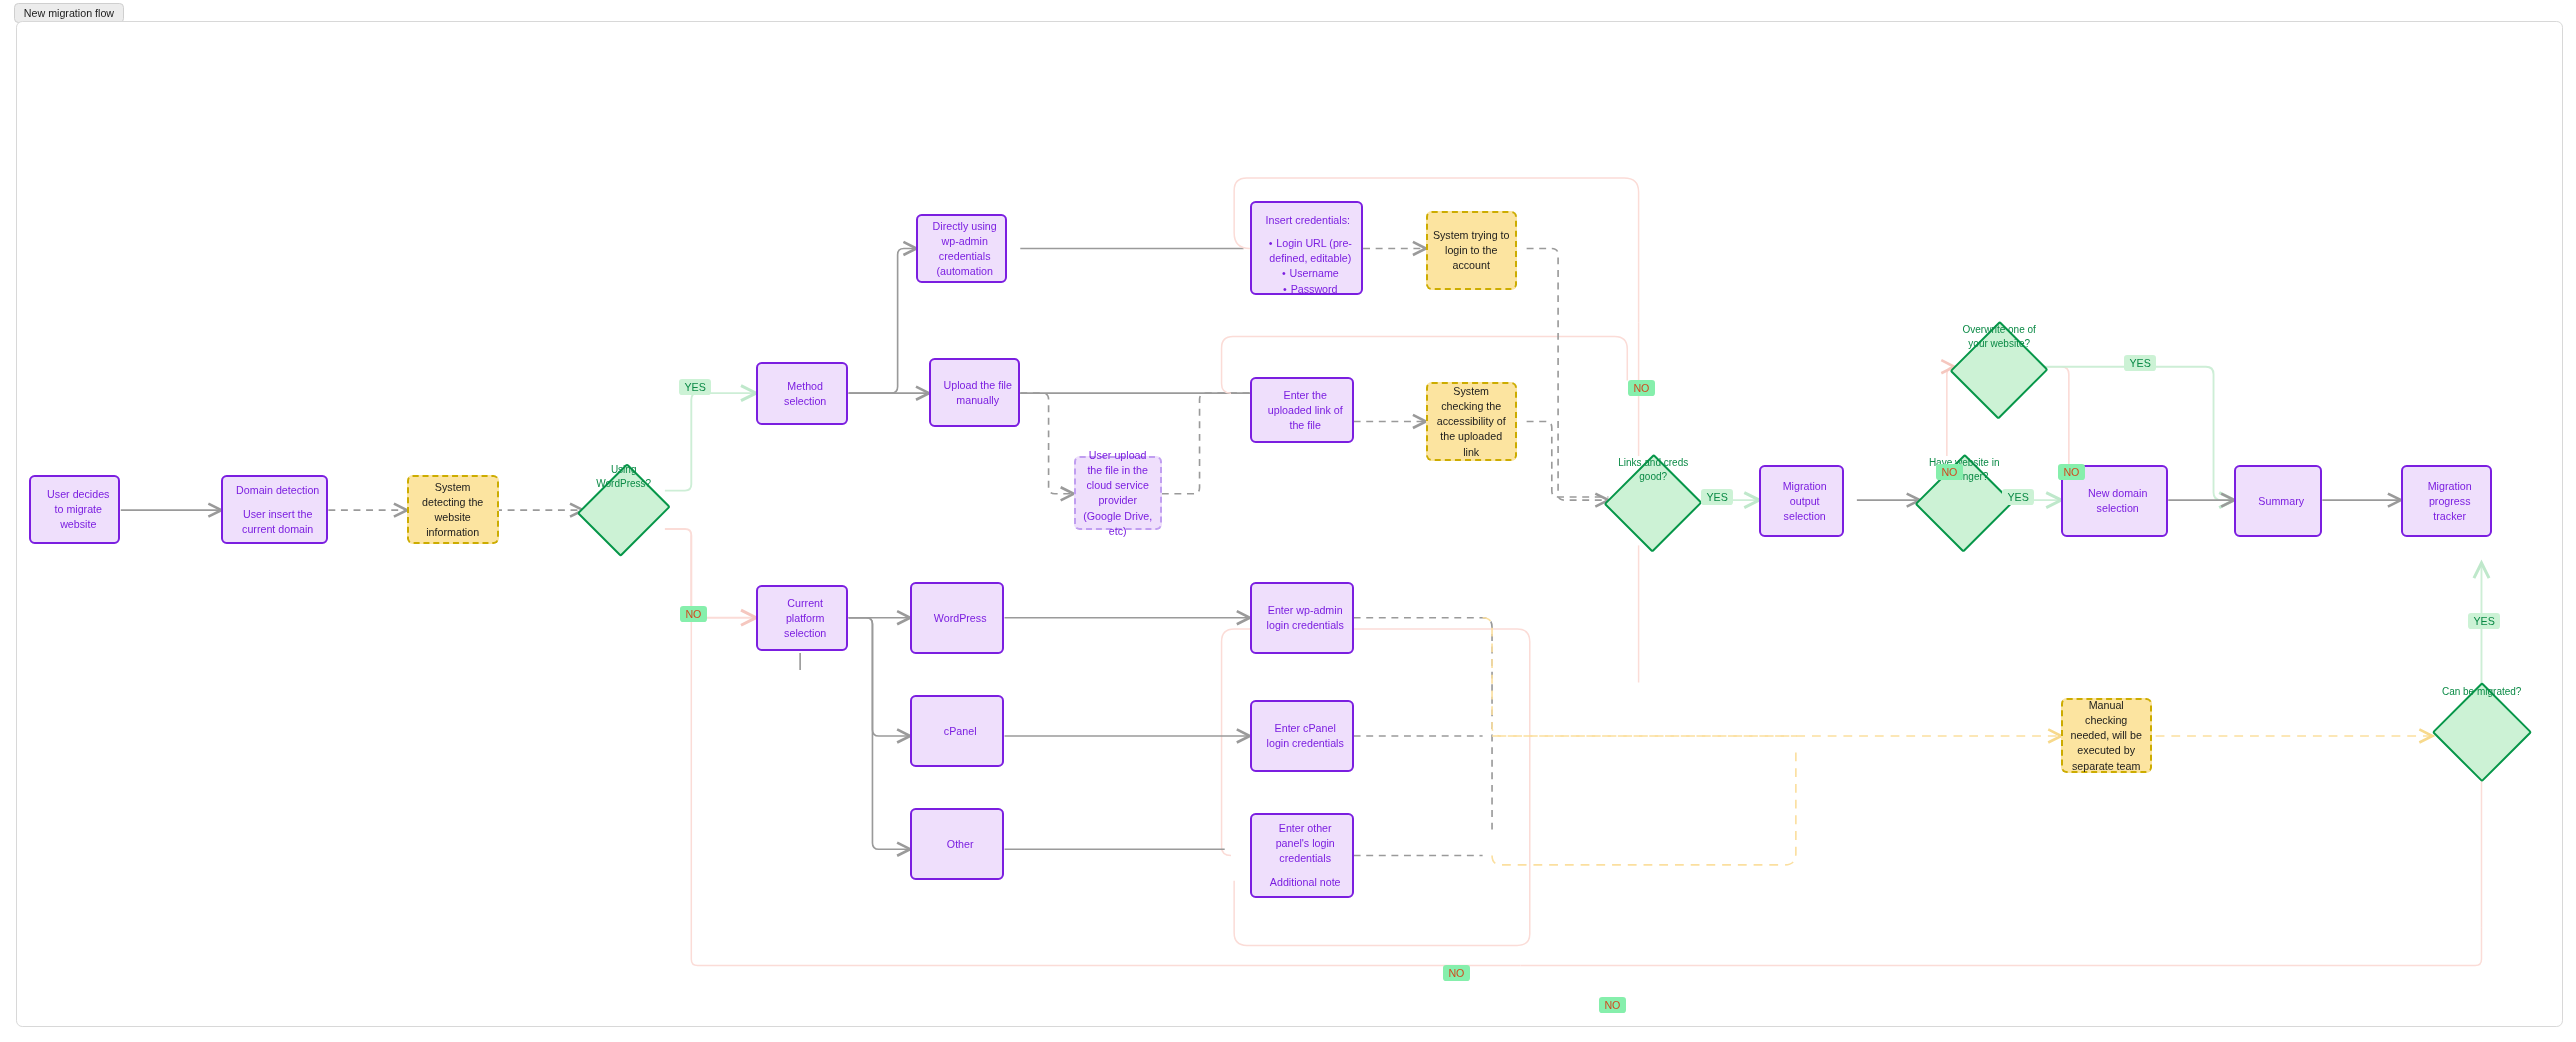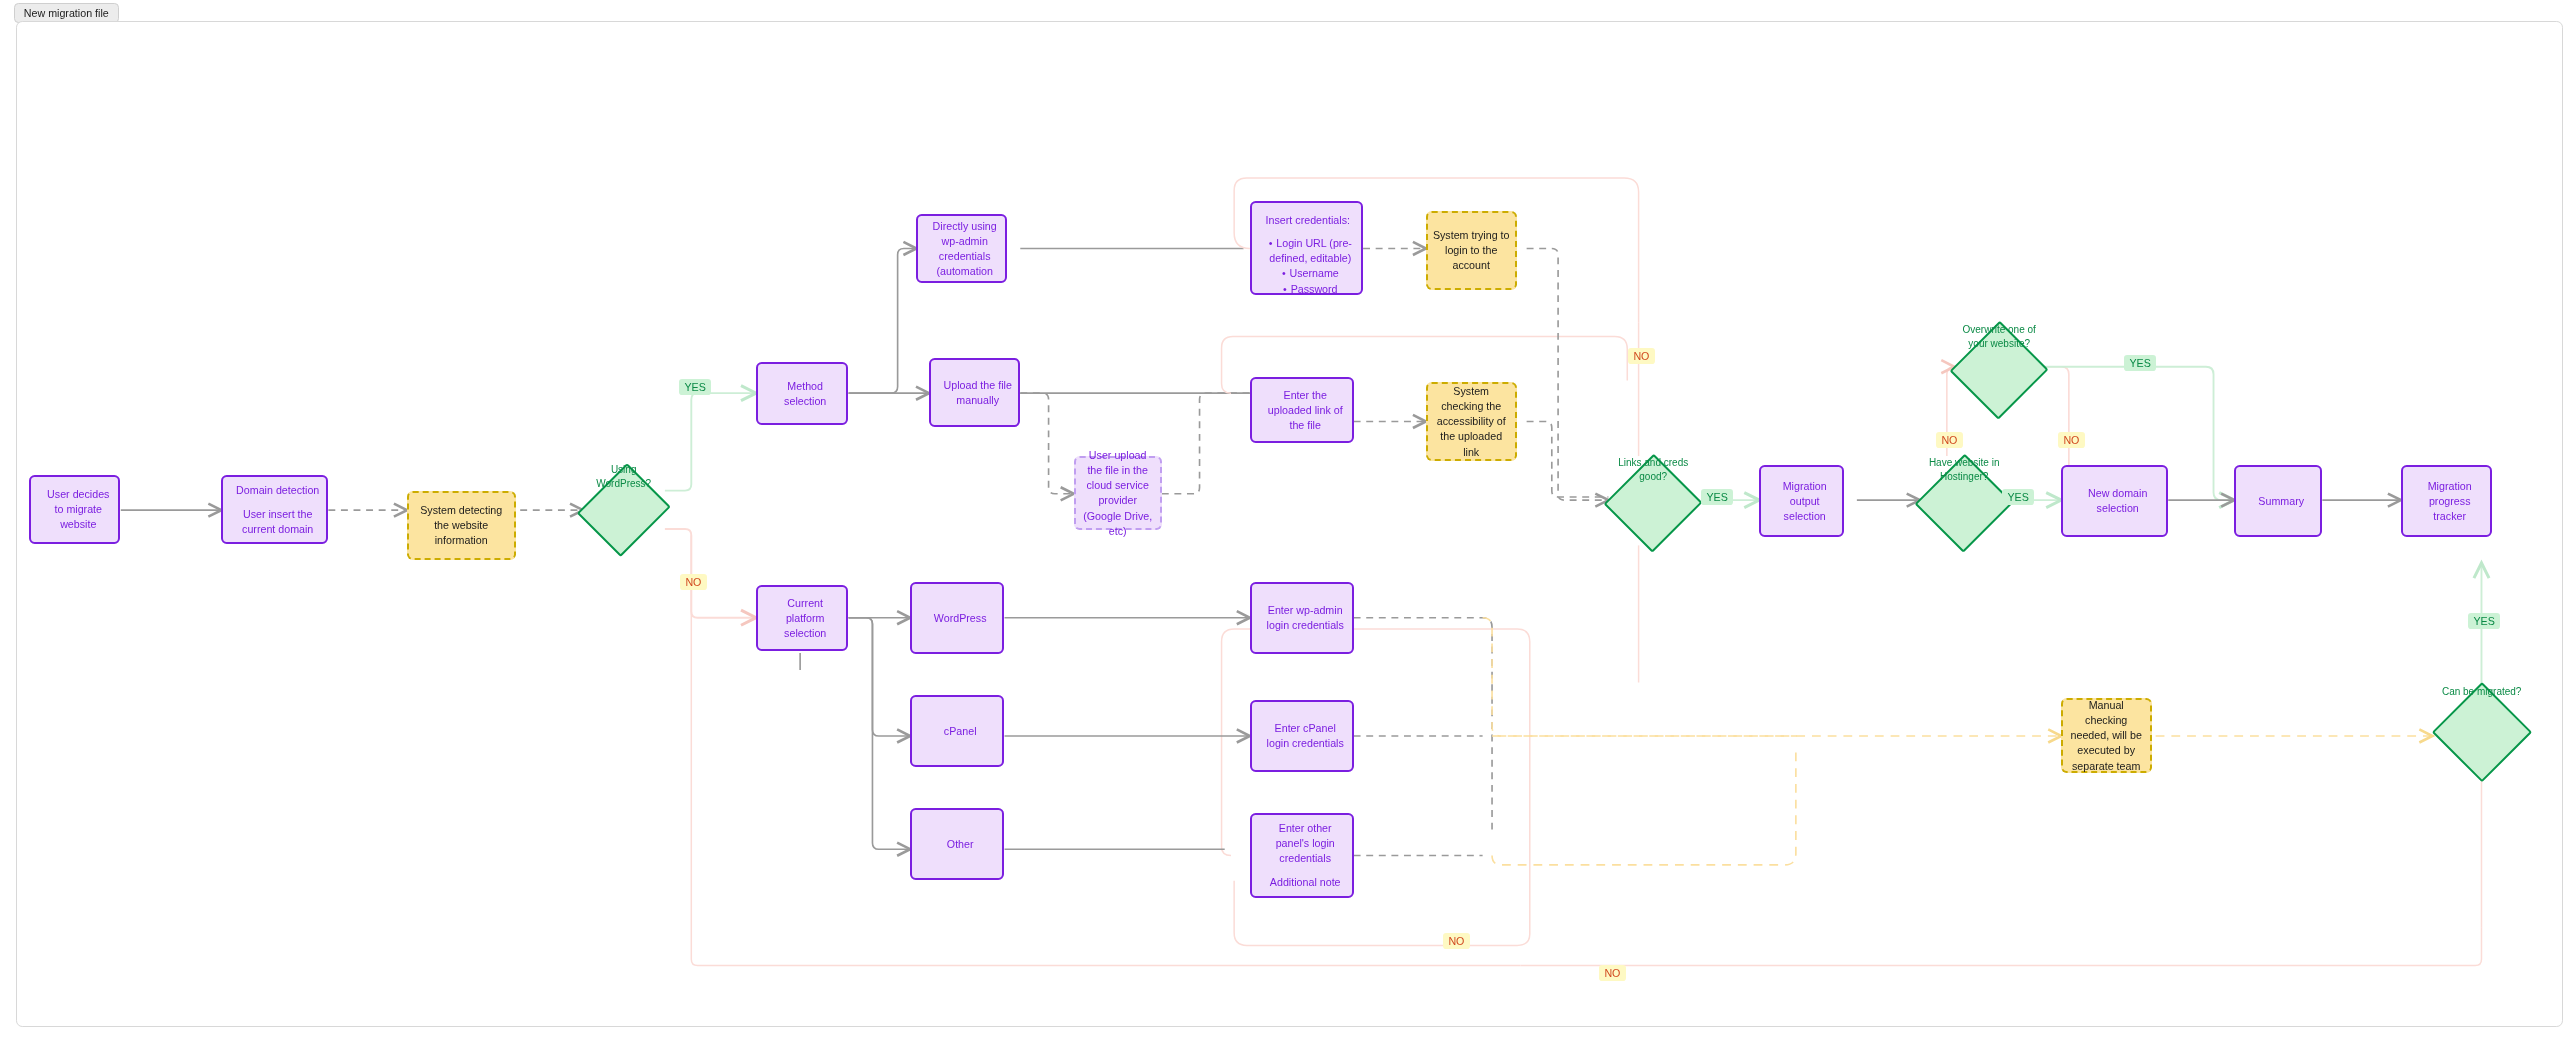--- a/index.html
+++ b/index.html
@@ -135,29 +135,29 @@
   .elabel {
     position: absolute;
     box-sizing: border-box;
     padding: 2.5px 5.7px;
     border-radius: 3.1px;
     font-size: 10.7px;
     line-height: 1;
     z-index: 5;
   }
   .elabel-yes { background: #ccf2d5; color: #0b8a46; }
-  .elabel-no  { background: #fef9c3; color: #d1491f; }
+  .elabel-no  { background: #86efac; color: #d1491f; margin-top: 32px; }
 </style>
 </head>
 <body>
 
 <div id="app">
 
   <div id="tabbar">
-    <div class="tab">New migration file</div>
+    <div class="tab">New migration flow</div>
   </div>
 
   <div id="canvas-frame">
 
     <svg id="edge-layer" viewBox="0 0 4046 1596" xmlns="http://www.w3.org/2000/svg">
       <defs>
         <marker id="ag" markerWidth="12" markerHeight="12" refX="9" refY="5" orient="auto">
           <path d="M1,1 L9,5 L1,9" fill="none" stroke="#9a9a9a" stroke-width="1.6"></path>
         </marker>
         <marker id="agn" markerWidth="12" markerHeight="12" refX="9" refY="5" orient="auto">
@@ -264,21 +264,21 @@
 
     <div class="node node-process" style="left:12.6px; top:453px; width:91px; height:69px;">
       <span class="node-label">User decides to migrate website</span>
     </div>
 
     <div class="node node-process" style="left:204px; top:453px; width:107px; height:69px;">
       <span class="node-label">Domain detection</span>
       <span class="node-sub">User insert the current domain</span>
     </div>
 
-    <div class="node node-system" style="left:390px; top:453px; width:109px; height:69px;margin-top:16px;">
+    <div class="node node-system" style="left:390px; top:453px; width:92px; height:69px;">
       <span class="node-label">System detecting the website information</span>
     </div>
 
     <div class="diamond" style="left:566px; top:441px; width:82px; height:94px;">
       <div class="dshape"></div>
       <div class="dtext">Using WordPress?</div>
     </div>
 
     <div class="node node-process" style="left:739px; top:340px; width:92px; height:63px;">
       <span class="node-label">Method selection</span>

